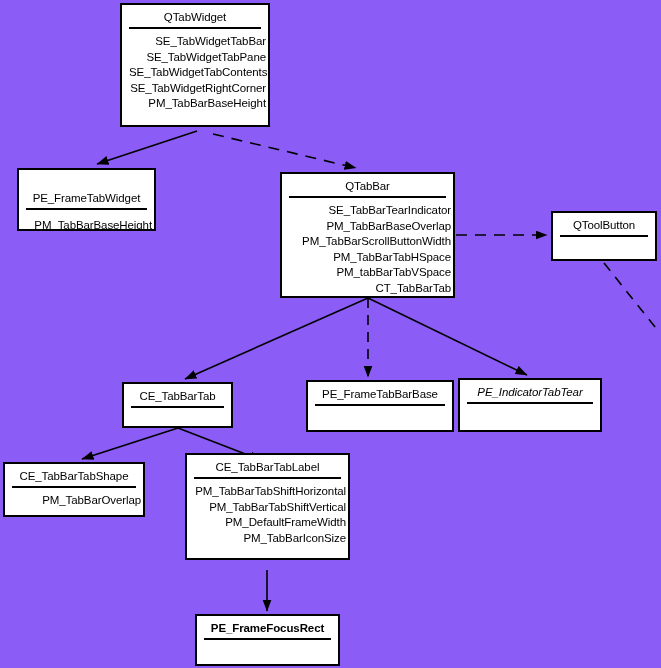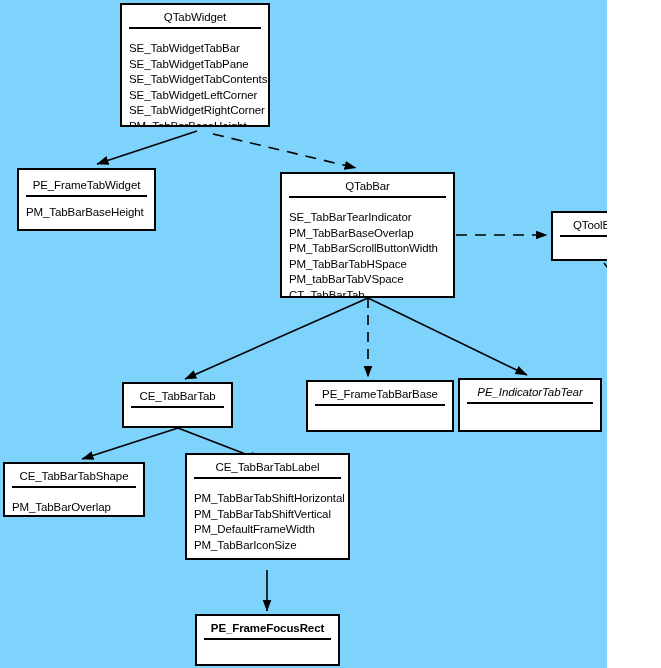--- a/index.html
+++ b/index.html
@@ -1,19 +1,19 @@
 <!DOCTYPE html>
 <html><head>
 <meta charset="utf-8">
 <style>
   html,body{margin:0;padding:0;background:#fff;}
   #canvas{
     position:relative;
-    width:607px;height:668px;
-    background:#7dd3fc;
+    width:661px;height:668px;
+    background:#8b5cf6;
     font-family:"Liberation Sans","DejaVu Sans",sans-serif;
     color:#000;
     overflow:hidden;
   }
   #edges{position:absolute;left:0;top:0;width:661px;height:668px;pointer-events:none;}
   .node{
     position:absolute;
     background:#fff;
     border:2px solid #000;
     box-sizing:border-box;
@@ -25,23 +25,24 @@
     text-align:center;
     padding:6px 3px 4px 3px;
     white-space:nowrap;
   }
   .node-sep{
     height:0;
     border-top:2px solid #000;
     margin:0 7px;
   }
   .node-items{
-    padding:12px 2px 0 7px;
+    padding:5px 2px 0 7px;
     line-height:15.6px;
     white-space:nowrap;
+    text-align:right;
   }
   
   #n-qtabwidget       {left:120px; top:3px;   width:150px; height:124px;}
   #n-pe-frametabwidget{left:17px;  top:168px; width:139px; height:63px;}
   #n-qtabbar          {left:280px; top:172px; width:175px; height:126px;}
   #n-qtoolbutton      {left:551px; top:211px; width:106px; height:50px;}
   #n-ce-tabbartab     {left:122px; top:382px; width:111px; height:46px;}
   #n-pe-frametabbarbase{left:294px;top:380px; width:148px; height:52px;margin-left:12px;}
   #n-pe-indicatortabtear{left:458px;top:378px;width:144px; height:54px;font-style:italic;}
   #n-ce-tabbartabshape{left:3px;   top:462px; width:142px; height:55px;}
@@ -71,28 +72,27 @@
     <line x1="267" y1="570" x2="267" y2="611" stroke="#000" stroke-width="1.6" marker-end="url(#arr)"></line>
   </svg>
 
   <div class="node" id="n-qtabwidget">
     <div class="node-title">QTabWidget</div>
     <div class="node-sep"></div>
     <div class="node-items">
       <div>SE_TabWidgetTabBar</div>
       <div>SE_TabWidgetTabPane</div>
       <div>SE_TabWidgetTabContents</div>
-      <div>SE_TabWidgetLeftCorner</div>
       <div>SE_TabWidgetRightCorner</div>
       <div>PM_TabBarBaseHeight</div>
     </div>
   </div>
 
   <div class="node" id="n-pe-frametabwidget">
-    <div class="node-title" style="padding-top:9px">PE_FrameTabWidget</div>
+    <div class="node-title" style="padding-top:22px">PE_FrameTabWidget</div>
     <div class="node-sep"></div>
     <div class="node-items" style="padding-top:8px">
       <div>PM_TabBarBaseHeight</div>
     </div>
   </div>
 
   <div class="node" id="n-qtabbar">
     <div class="node-title">QTabBar</div>
     <div class="node-sep"></div>
     <div class="node-items">

